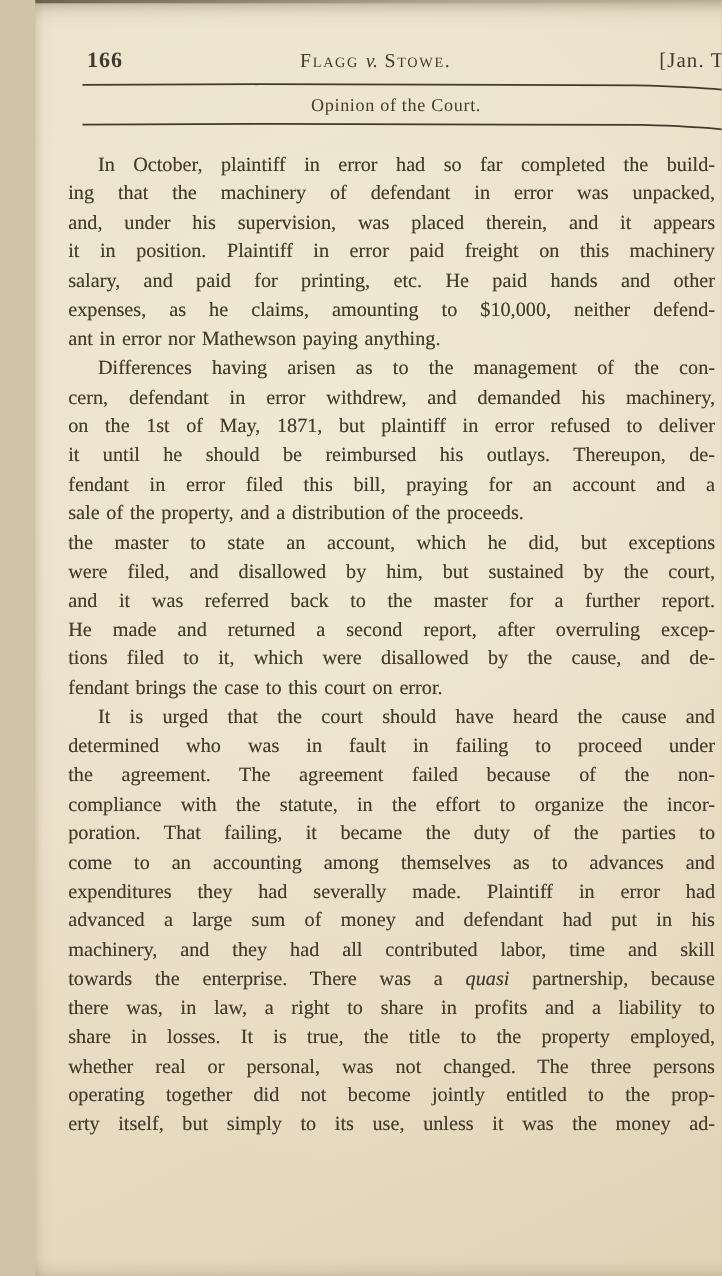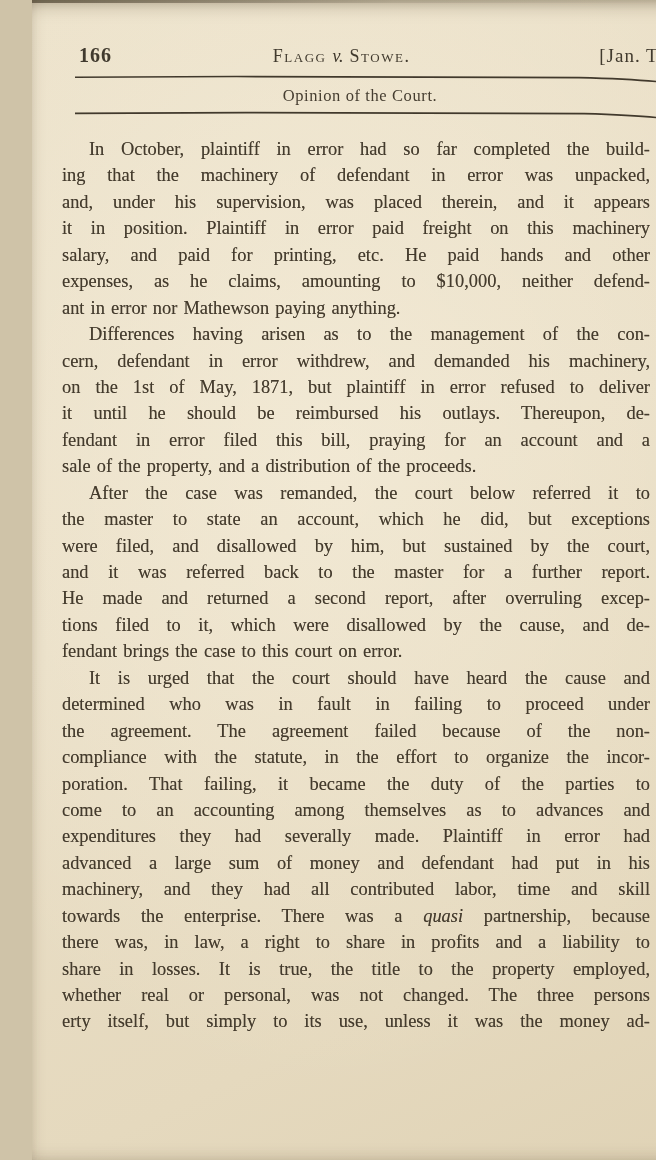--- a/index.html
+++ b/index.html
@@ -80,21 +80,20 @@
     <div>
       <div class="line pfirst">Differences having arisen as to the management of the con-</div>
       <div class="line">cern, defendant in error withdrew, and demanded his machinery,</div>
       <div class="line">on the 1st of May, 1871, but plaintiff in error refused to deliver</div>
       <div class="line">it until he should be reimbursed his outlays. Thereupon, de-</div>
       <div class="line">fendant in error filed this bill, praying for an account and a</div>
       <div class="line plast">sale of the property, and a distribution of the proceeds.</div>
     </div>
 
     <div>
-      <div class="line pfirst">After the case was remanded, the court below referred it to</div>
       <div class="line">the master to state an account, which he did, but exceptions</div>
       <div class="line">were filed, and disallowed by him, but sustained by the court,</div>
       <div class="line">and it was referred back to the master for a further report.</div>
       <div class="line">He made and returned a second report, after overruling excep-</div>
       <div class="line">tions filed to it, which were disallowed by the cause, and de-</div>
       <div class="line plast">fendant brings the case to this court on error.</div>
     </div>
 
     <div>
       <div class="line pfirst">It is urged that the court should have heard the cause and</div>
@@ -103,19 +102,20 @@
       <div class="line">compliance with the statute, in the effort to organize the incor-</div>
       <div class="line">poration. That failing, it became the duty of the parties to</div>
       <div class="line">come to an accounting among themselves as to advances and</div>
       <div class="line">expenditures they had severally made. Plaintiff in error had</div>
       <div class="line">advanced a large sum of money and defendant had put in his</div>
       <div class="line">machinery, and they had all contributed labor, time and skill</div>
       <div class="line"><span>towards the enterprise. There was a </span><i>quasi</i><span> partnership, because</span></div>
       <div class="line">there was, in law, a right to share in profits and a liability to</div>
       <div class="line">share in losses. It is true, the title to the property employed,</div>
       <div class="line">whether real or personal, was not changed. The three persons</div>
+      <div class="line">operating together did not become jointly entitled to the prop-</div>
       <div class="line">erty itself, but simply to its use, unless it was the money ad-</div>
     </div>
 
   </div>
 
   <div class="vignette"></div>
 </div>
 
 </body></html>

